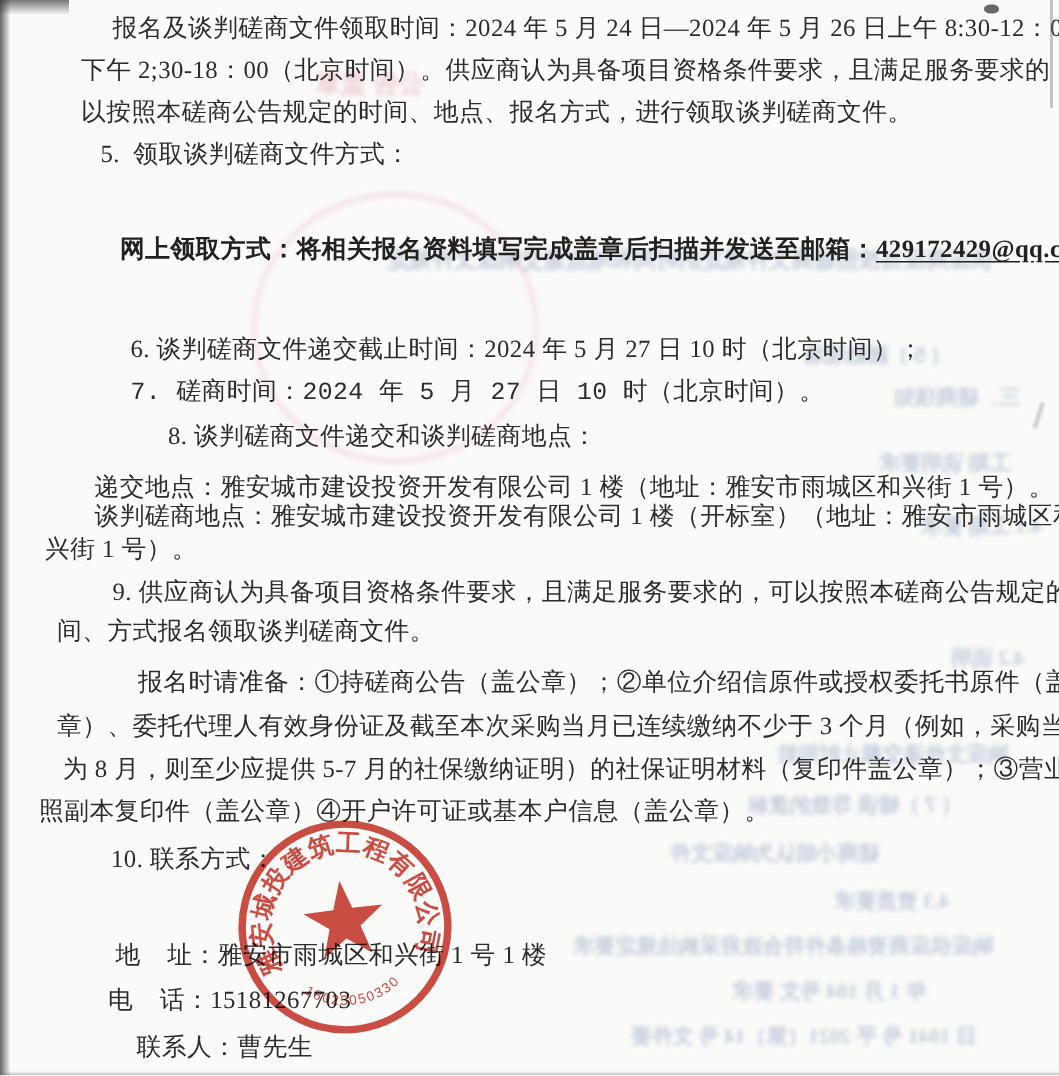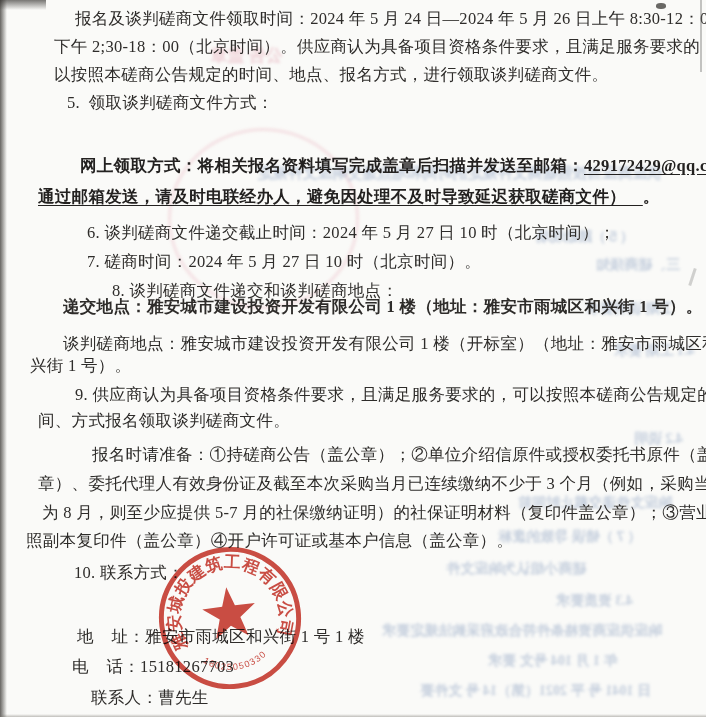--- a/index.html
+++ b/index.html
@@ -94,26 +94,25 @@
   <div class="bleed" style="left:420px;top:682px;">日 1041 号 平 2021（第）14 号 文件要</div>
 
   <div class="line" style="left:75px;top:8px;">报名及谈判磋商文件领取时间：2024 年 5 月 24 日—2024 年 5 月 26 日上午 8:30-12：00；</div>
   <div class="line" style="left:54px;top:36px;">下午 2;30-18：00（北京时间）。供应商认为具备项目资格条件要求，且满足服务要求的，可</div>
   <div class="line" style="left:54px;top:64px;">以按照本磋商公告规定的时间、地点、报名方式，进行领取谈判磋商文件。</div>
   <div class="line" style="left:67px;top:92px;">5.  领取谈判磋商文件方式：</div>
 
 
   <div class="line bold" style="left:80px;top:155px;"><span>网上领取方式：将相关报名资料填写完成盖章后扫描并发送至邮箱：</span><span class="uline">429172429@qq.com（若</span></div>
 
-  <div class="line bold" style="left:38px;top:186px;"><span class="uline">通过邮箱发送，请及时电联经办人，避免因处理不及时导致延迟获取磋商文件）　</span><span>。</span></div>
 
   <div class="line" style="left:87px;top:222px;">6. 谈判磋商文件递交截止时间：2024 年 5 月 27 日 10 时（北京时间）；</div>
-  <div class="line" style="left:87px;top:251px;">7. 磋商时间：2024 年 5 月 27 日 10 时（北京时间）。</div>
+  <div class="line" style="left:87px;top:251px;font-family:Liberation Mono, monospace;">7. 磋商时间：2024 年 5 月 27 日 10 时（北京时间）。</div>
   <div class="line" style="left:87px;top:280px;margin-left:25px;">8. 谈判磋商文件递交和谈判磋商地点：</div>
-  <div class="line" style="left:63px;top:296px;font-weight:bold;">递交地点：雅安城市建设投资开发有限公司 1 楼（地址：雅安市雨城区和兴街 1 号）。</div>
+  <div class="line" style="left:63px;top:314px;">递交地点：雅安城市建设投资开发有限公司 1 楼（地址：雅安市雨城区和兴街 1 号）。</div>
   <div class="line" style="left:63px;top:333px;">谈判磋商地点：雅安城市建设投资开发有限公司 1 楼（开标室）（地址：雅安市雨城区和</div>
   <div class="line" style="left:30px;top:355px;">兴街 1 号）。</div>
   <div class="line" style="left:75px;top:384px;">9. 供应商认为具备项目资格条件要求，且满足服务要求的，可以按照本磋商公告规定的时</div>
   <div class="line" style="left:38px;top:410px;">间、方式报名领取谈判磋商文件。</div>
   <div class="line" style="left:92px;top:444px;">报名时请准备：①持磋商公告（盖公章）；②单位介绍信原件或授权委托书原件（盖公</div>
   <div class="line" style="left:38px;top:473px;">章）、委托代理人有效身份证及截至本次采购当月已连续缴纳不少于 3 个月（例如，采购当月</div>
   <div class="line" style="left:42px;top:502px;">为 8 月，则至少应提供 5-7 月的社保缴纳证明）的社保证明材料（复印件盖公章）；③营业执</div>
   <div class="line" style="left:26px;top:530px;">照副本复印件（盖公章）④开户许可证或基本户信息（盖公章）。</div>
   <div class="line" style="left:74px;top:562px;">10. 联系方式：</div>
 

